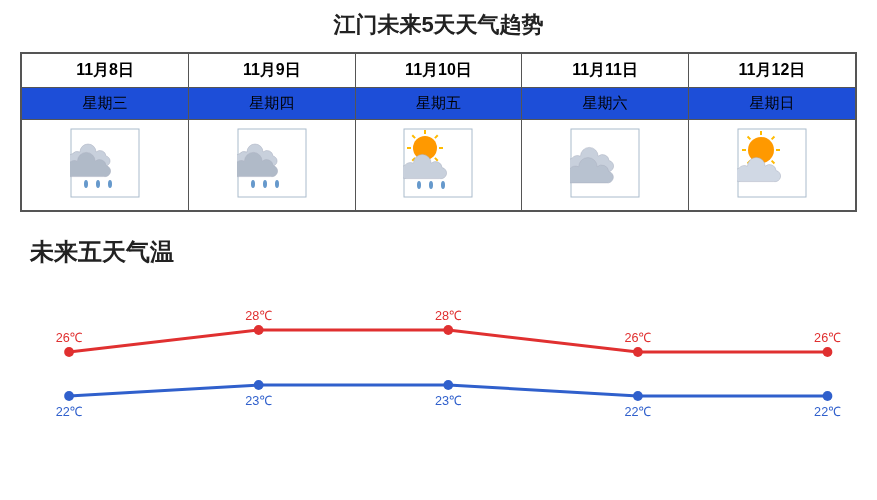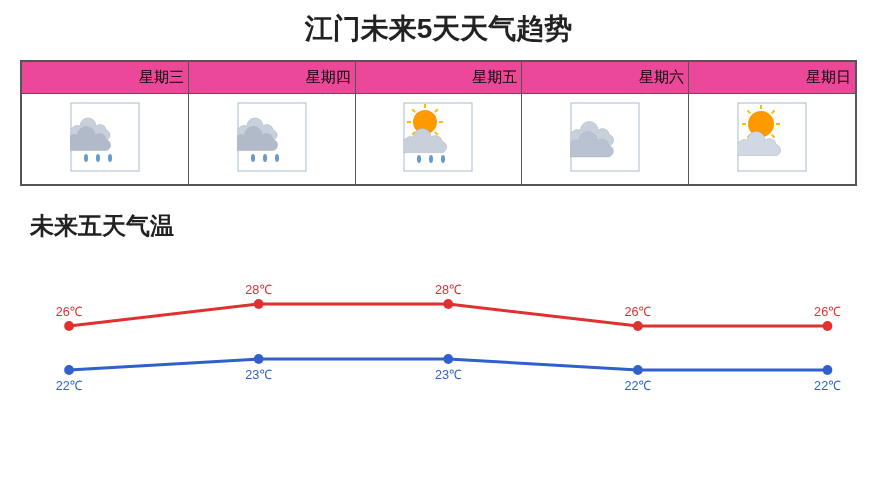--- a/index.html
+++ b/index.html
@@ -6,21 +6,21 @@
     body {
       font-family: "SimSun", "宋体", sans-serif;
       background: #fff;
       width: 877px;
       min-height: 500px;
       padding: 10px 20px;
     }
 
     .page-title {
       text-align: center;
-      font-size: 28px;
+      font-size: 22px;
       font-weight: bold;
       margin-bottom: 12px;
       color: #222;
     }
 
     .weather-table {
       width: 100%;
       border-collapse: collapse;
       border: 2px solid #555;
       margin-bottom: 24px;
@@ -31,22 +31,21 @@
       padding: 6px 4px;
       vertical-align: middle;
     }
     .date-row td {
       font-size: 16px;
       font-weight: bold;
       background: #fff;
     }
     .weekday-row td {
       font-size: 15px;
-      background: #ec4899;
-      text-align: right;
+      background: #1d4ed8;
     }
     .icon-row td {
       padding: 8px;
     }
     .desc-row td {
       font-size: 14px;
       line-height: 1.6;
     }
 
     
@@ -71,20 +70,27 @@
       height: 160px;
     }
   </style>
 </head>
 <body>
 
 <div class="page-title">江门未来5天天气趋势</div>
 
 <table class="weather-table">
   <tbody>
+    <tr class="date-row" id="date-row">
+        <td>11月8日</td>
+        <td>11月9日</td>
+        <td>11月10日</td>
+        <td>11月11日</td>
+        <td>11月12日</td>
+      </tr>
     <tr class="weekday-row" id="weekday-row">
         <td>星期三</td>
         <td>星期四</td>
         <td>星期五</td>
         <td>星期六</td>
         <td>星期日</td>
       </tr>
     <tr class="icon-row" id="icon-row">
         <td><svg width="70" height="70" viewBox="0 0 70 70">
             <rect x="1" y="1" width="68" height="68" fill="none" stroke="#aabbcc" stroke-width="1"></rect>

